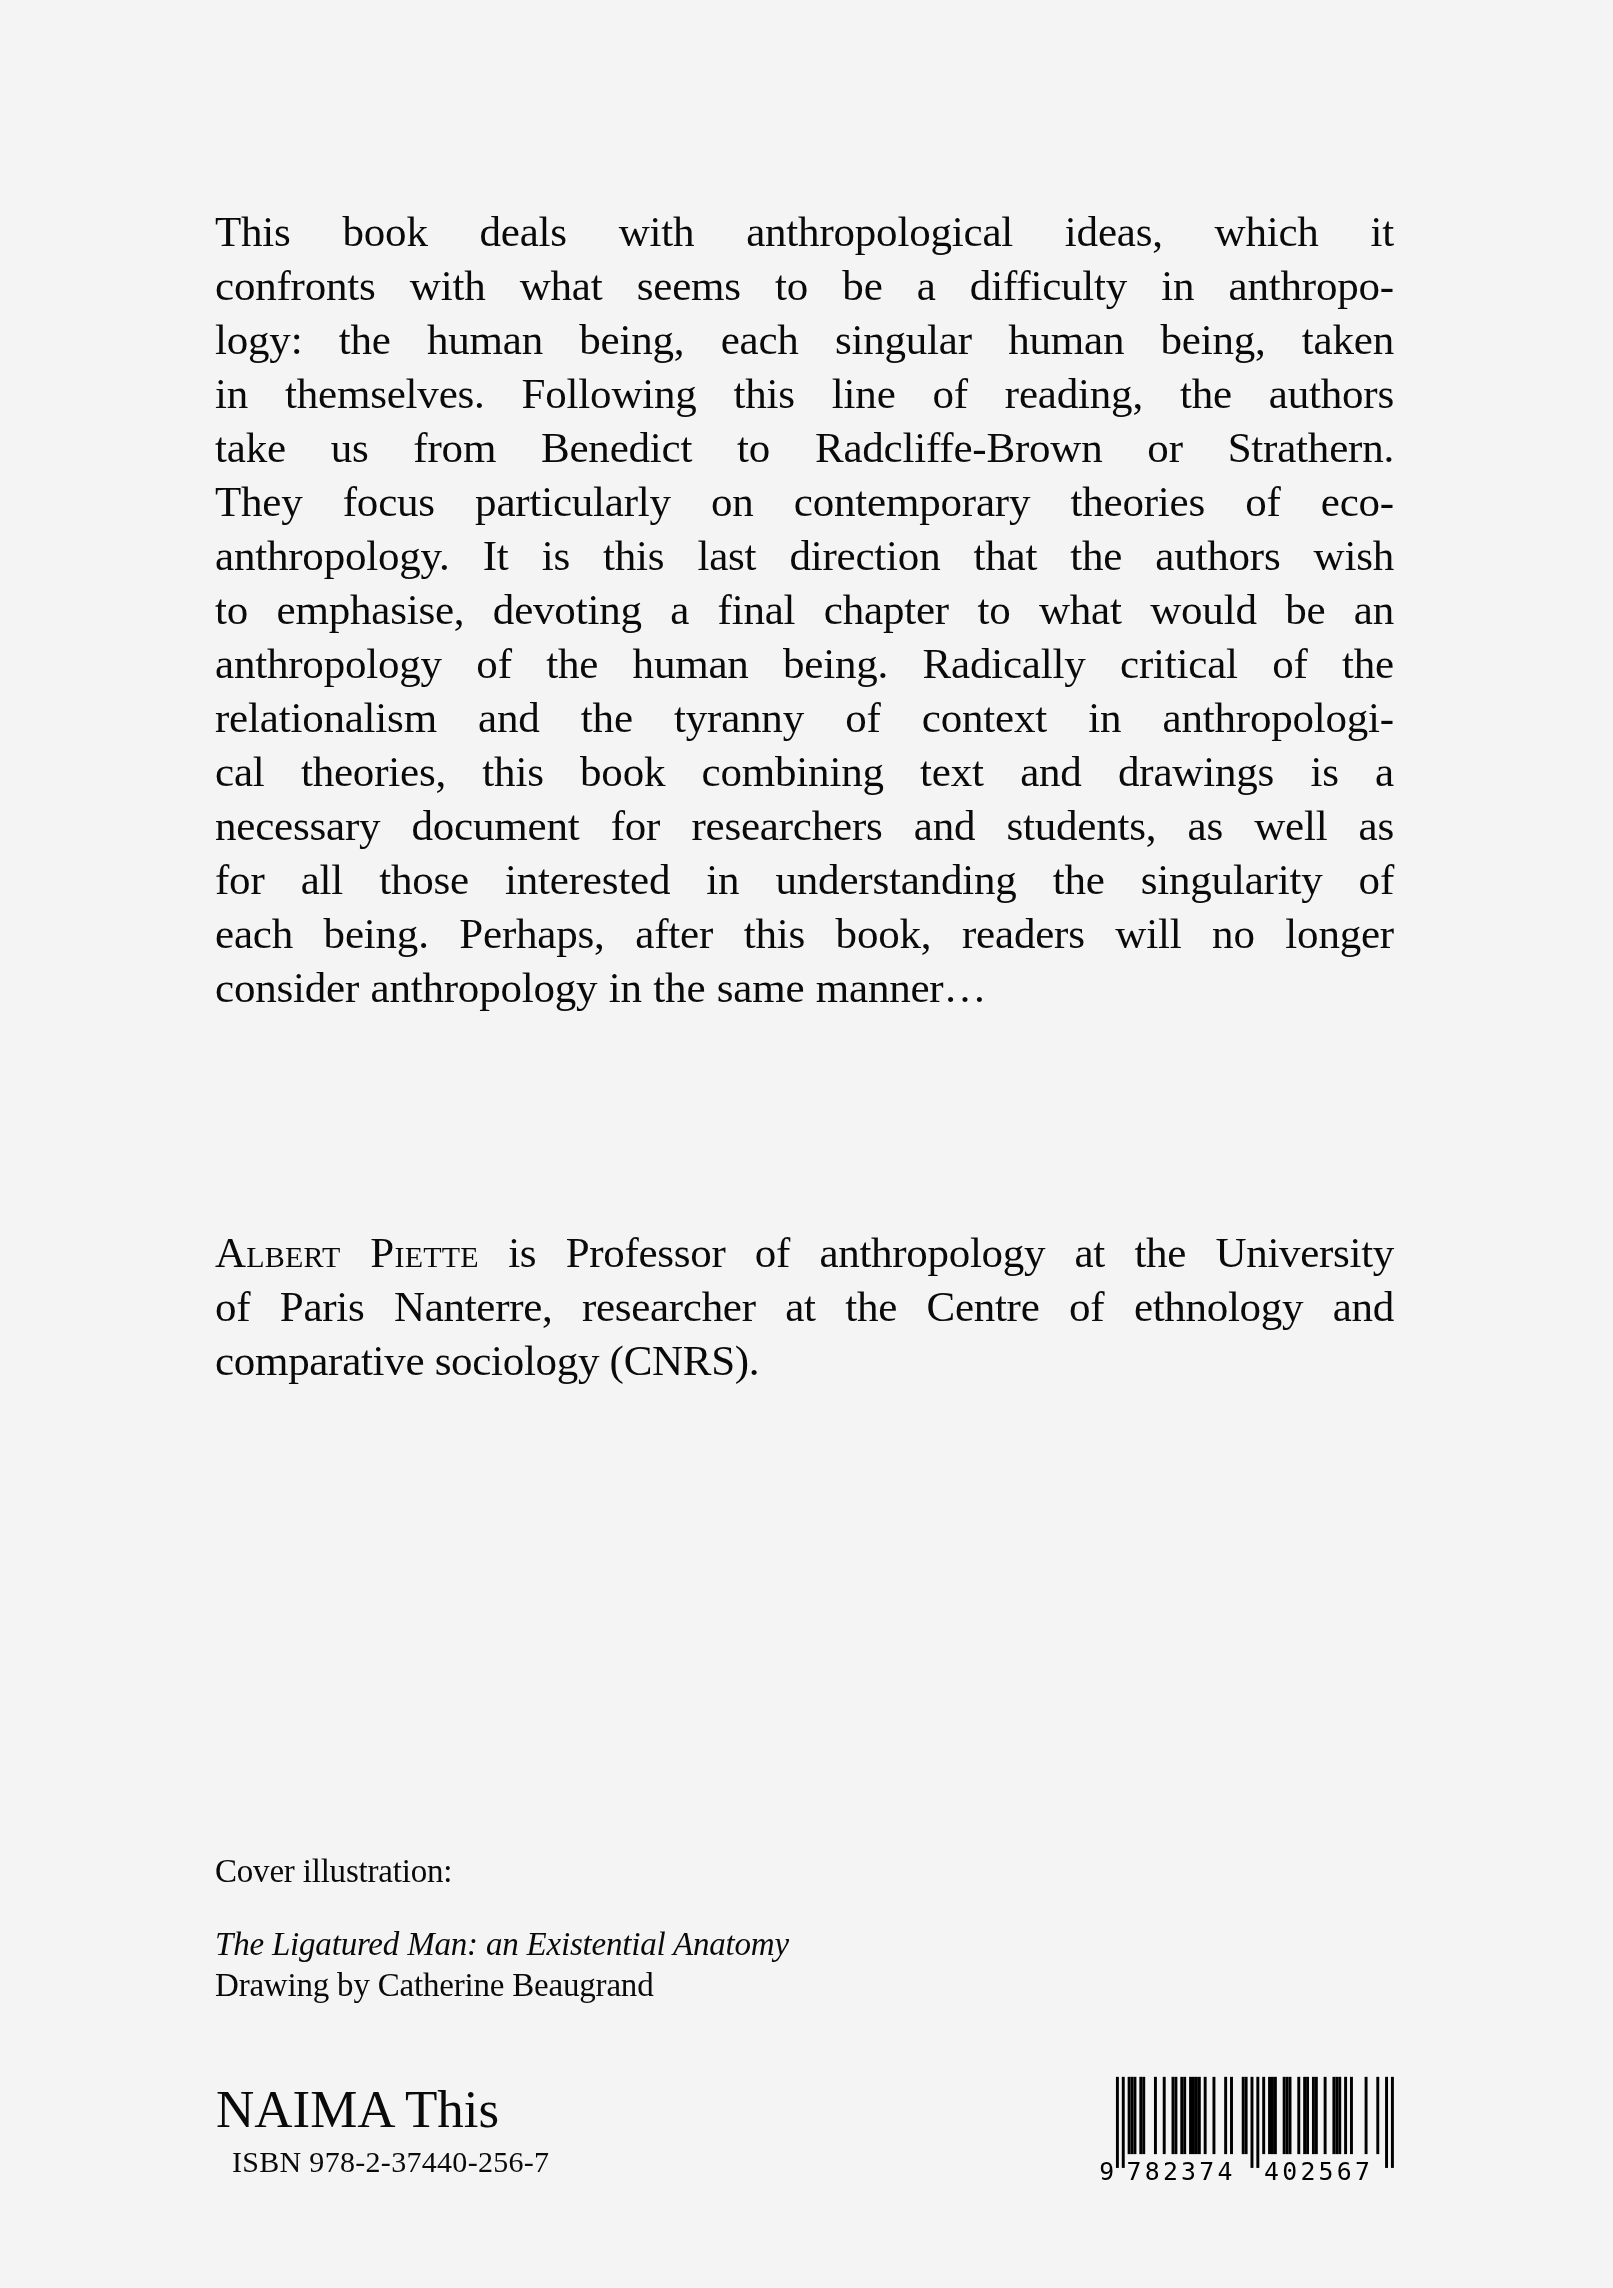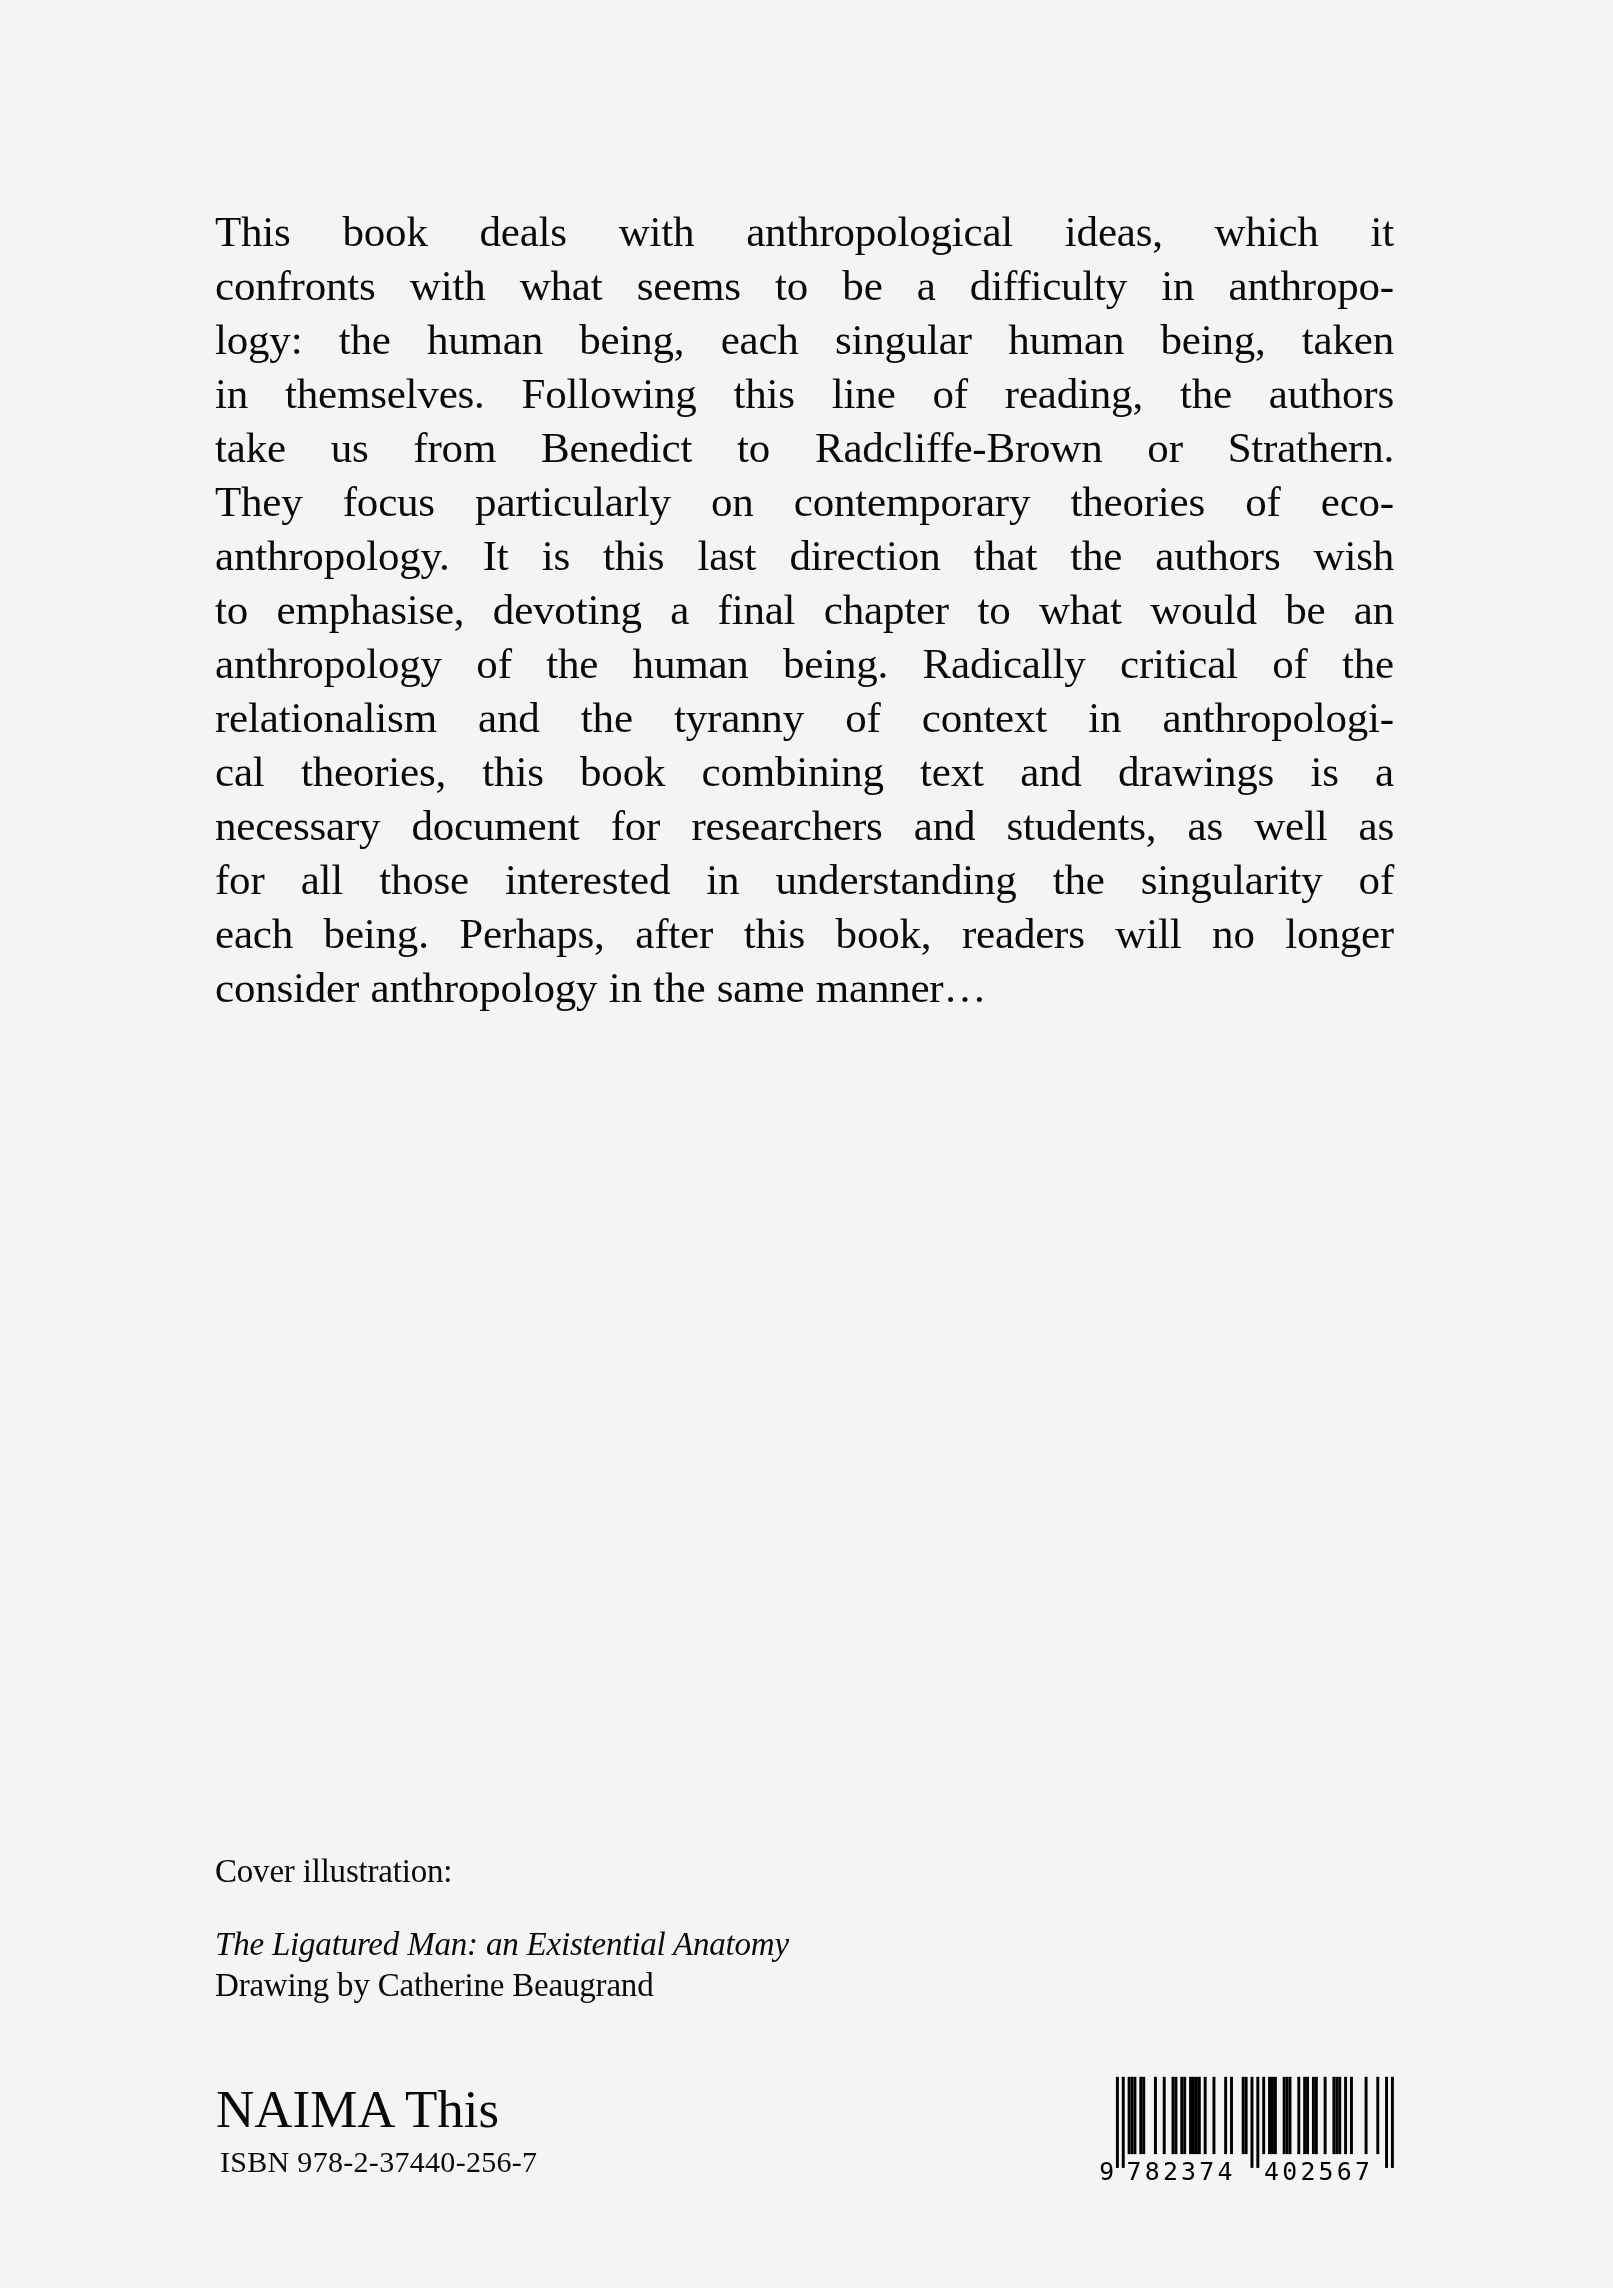--- a/index.html
+++ b/index.html
@@ -22,21 +22,21 @@
     word-spacing: 0.9px;
   }
   .line { display: block; text-align: justify; text-align-last: justify; white-space: nowrap; }
   .line.last { text-align-last: left; }
   .bios { top: 1226px; font-size: 43px; line-height: 54px; letter-spacing: -0.3px; }
   .bio { margin: 0 0 17.5px 0; }
   .sc { font-variant: small-caps; letter-spacing: 0.2px; }
   .credits { top: 1851px; font-size: 33px; line-height: 41px; letter-spacing: -0.2px; }
   .credits .it { font-style: italic; margin-top: 32px; }
   .publisher { position: absolute; left: 216px; top: 2082px; font-size: 53px; line-height: 55px; }
-  .isbn { position: absolute; left: 220px; top: 2143px; font-size: 30px; line-height: 37px; letter-spacing: 0.3px; }
+  .isbn { position: absolute; left: 232px; top: 2143px; font-size: 30px; line-height: 37px; letter-spacing: 0.3px; }
   .barcode { position: absolute; left: 1095px; top: 2075px; width: 305px; height: 115px; }
   .barcode svg { display: block; }
 </style>
 </head>
 <body>
 
 <div class="block blurb">
   <span class="line">This book deals with anthropological ideas, which it</span>
   <span class="line">confronts with what seems to be a difficulty in anthropo-</span>
   <span class="line">logy: the human being, each singular human being, taken</span>
@@ -48,20 +48,25 @@
   <span class="line">anthropology of the human being. Radically critical of the</span>
   <span class="line">relationalism and the tyranny of context in anthropologi-</span>
   <span class="line">cal theories, this book combining text and drawings is a</span>
   <span class="line">necessary document for researchers and students, as well as</span>
   <span class="line">for all those interested in understanding the singularity of</span>
   <span class="line">each being. Perhaps, after this book, readers will no longer</span>
   <span class="line last">consider anthropology in the same manner…</span>
 </div>
 
 <div class="block bios">
+  <div class="bio">
+    <span class="line"><span class="sc">Albert Piette</span><span> is Professor of anthropology at the University</span></span>
+    <span class="line">of Paris Nanterre, researcher at the Centre of ethnology and</span>
+    <span class="line last">comparative sociology (CNRS).</span>
+  </div>
 </div>
 
 <div class="block credits">
   <div>Cover illustration:</div>
   <div class="it">The Ligatured Man: an Existential Anatomy</div>
   <div>Drawing by Catherine Beaugrand</div>
 </div>
 
 <div class="publisher">NAIMA This</div>
 <div class="isbn">ISBN 978-2-37440-256-7</div>

